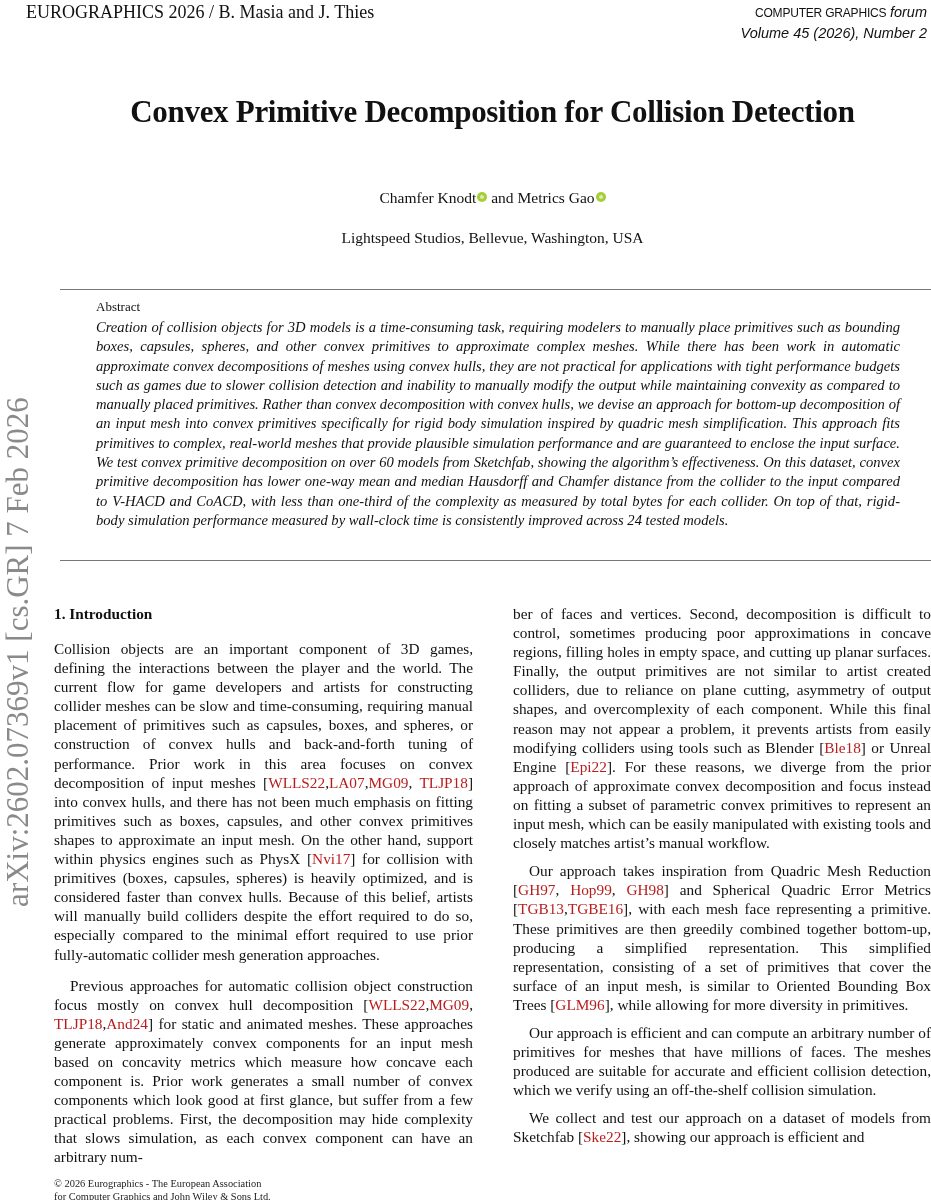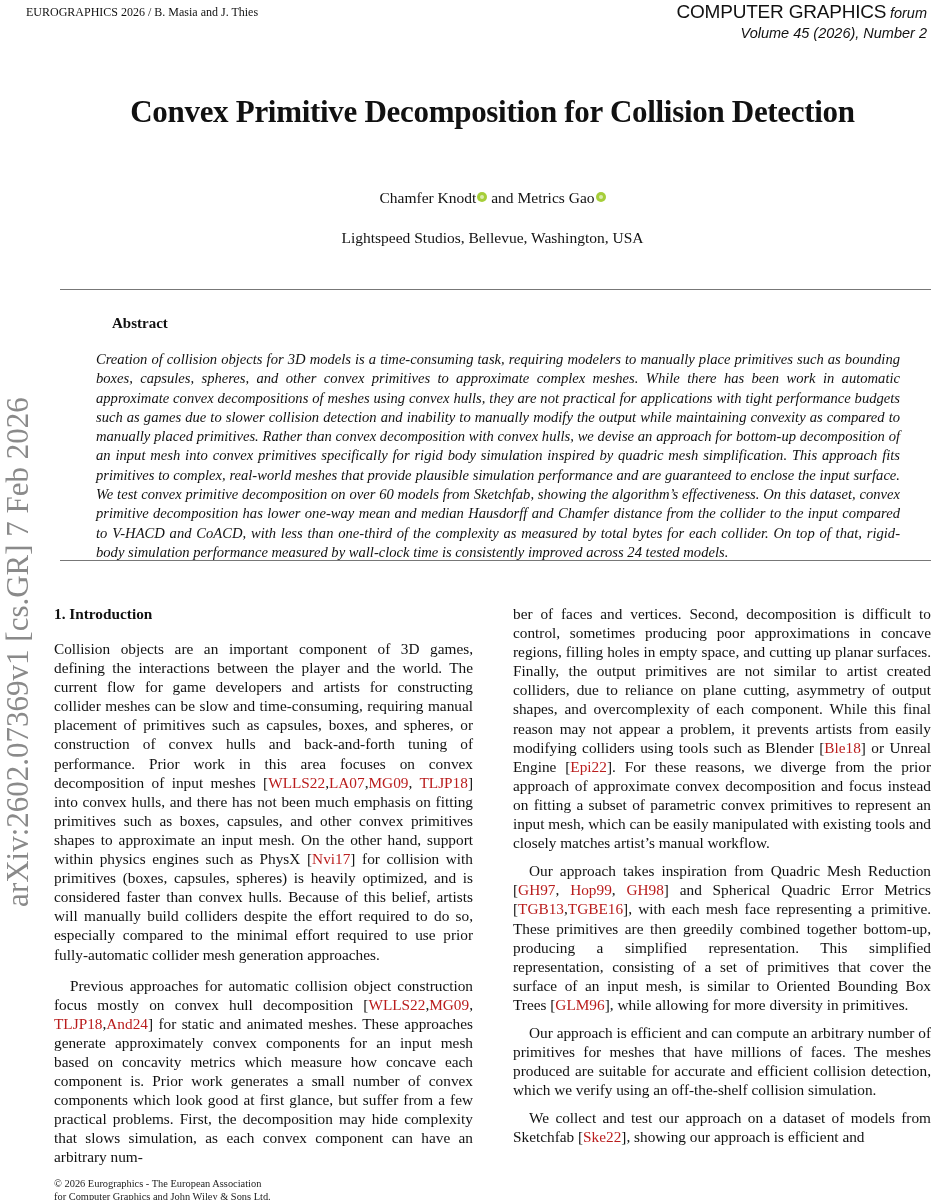--- a/index.html
+++ b/index.html
@@ -1,37 +1,37 @@
 <!DOCTYPE html>
 <html><head>
   <meta charset="utf-8">
   <style>
     html, body { margin: 0; padding: 0; background: #ffffff; }
     body {
       width: 931px; height: 1200px; position: relative; overflow: hidden;
       font-family: "Liberation Serif", serif; color: #111;
     }
-    .hdr-left { position: absolute; left: 26px; top: 2px; font-size: 12px; line-height: 20px; }
+    .hdr-left { position: absolute; left: 26px; top: 2px; font-size: 18px; line-height: 20px; }
     .hdr-right { position: absolute; right: 4px; top: 2px; font-size: 14.5px; line-height: 20px; text-align: right; }
-    .hdr-right .cgf { font-family: "Liberation Sans", sans-serif; font-size: 19px; letter-spacing: -0.2px; }
+    .hdr-right .cgf { font-family: "Liberation Sans", sans-serif; font-size: 12px; letter-spacing: -0.2px; }
     .hdr-right i { font-family: Liberation Sans, sans-serif; }
     .title {
       position: absolute; left: 0; width: 985px; top: 94px; text-align: center;
       font-size: 31px; font-weight: bold; letter-spacing: -0.3px;
     }
     .authors { position: absolute; left: 0; width: 985px; top: 189px; text-align: center; font-size: 15.5px; }
     .orcid {
       display: inline-block; width: 10px; height: 10px; border-radius: 50%;
       background: #a6ce39; vertical-align: 1px; margin-left: 1px; position: relative;
     }
     .orcid::after { content: ""; position: absolute; left: 3px; top: 3px; width: 4px; height: 4px; border-radius: 50%; background: #fff; opacity: .6; }
     .affil { position: absolute; left: 0; width: 985px; top: 229px; text-align: center; font-size: 15.5px; }
     .rule { position: absolute; left: 60px; width: 871px; height: 1px; background: #777; }
     .abstract { position: absolute; left: 96px; width: 804px; top: 296px; }
-    .abstract h3 { margin: 16px; font-size: 15px; font-weight: bold; line-height: 22px; }
+    .abstract h3 { margin: 0; font-size: 13px; font-weight: normal; line-height: 22px; }
     .abstract p {
       margin: 0; font-style: italic; font-size: 14.6px; line-height: 19.3px; text-align: justify;
     }
     .arxiv {
       position: absolute; left: -302px; top: 632px; width: 640px; height: 40px;
       transform: rotate(-90deg); transform-origin: center center;
       font-size: 31px; color: #8a8a8a; white-space: nowrap; text-align: center; line-height: 40px;
     }
     .col { position: absolute; font-size: 15.3px; line-height: 19.1px; text-align: justify; }
     .col.left { left: 54px; width: 419px; top: 604px; }

